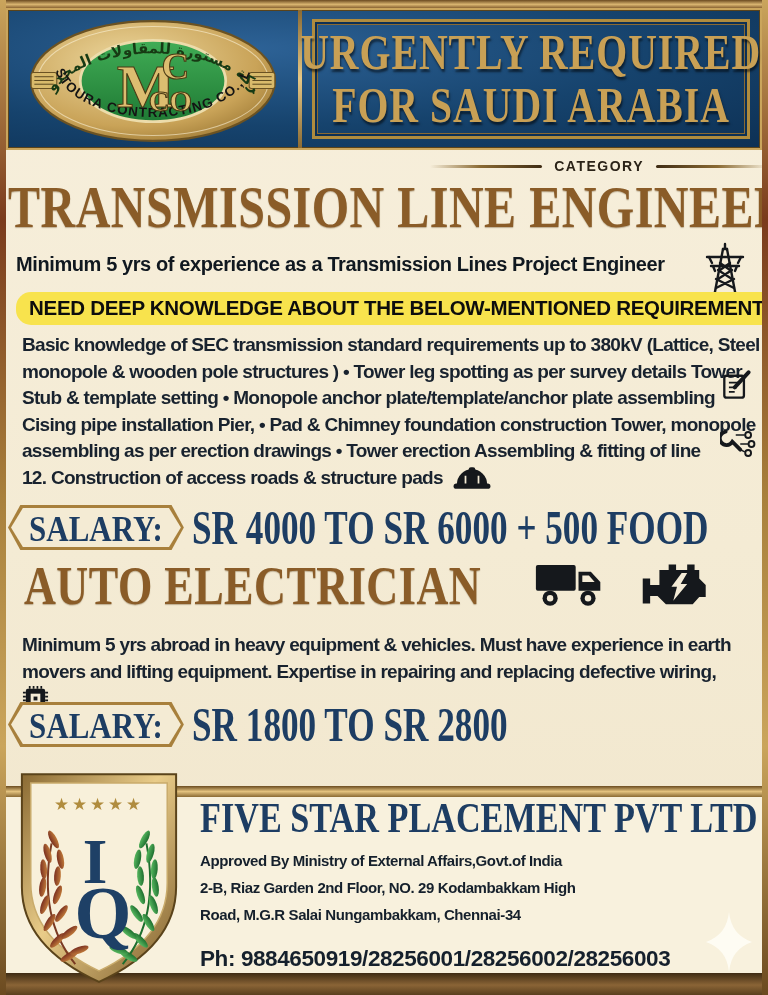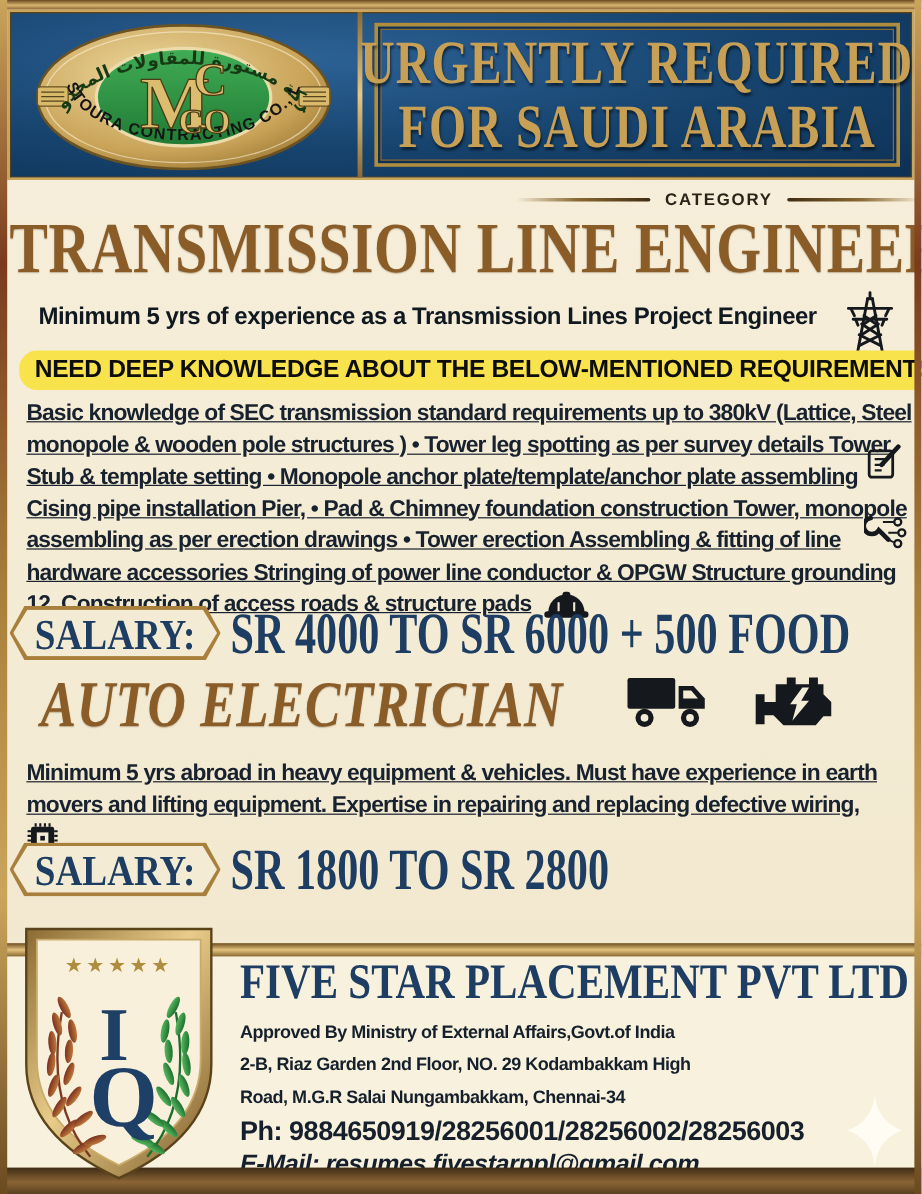--- a/index.html
+++ b/index.html
@@ -32,62 +32,62 @@
     align-items:center;justify-content:flex-end;gap:12px;}
   .cat-line{height:3px;width:112px;border-radius:2px;}
   .cat-line.l{background:linear-gradient(90deg,transparent,#8a6a33 45%,#3f2c14);}
   .cat-line.r{background:linear-gradient(270deg,transparent,#8a6a33 45%,#3f2c14);}
   .cat-label{font-size:14px;font-weight:bold;color:#2b2318;letter-spacing:1.5px;}
   
   .job1-title{position:absolute;left:0;top:182px;width:100%;text-align:center;white-space:nowrap;}
   .job1-title span{display:inline-block;font-family:"Liberation Serif",serif;font-weight:bold;
     font-size:49px;color:#8a5c28;letter-spacing:0.5px;transform:scale(0.98,1.22);
     transform-origin:center;line-height:1;text-shadow:0 1px 1px rgba(90,60,20,.35);}
-  .exp-row{position:absolute;left:32px;top:253px;width:660px;font-size:20px;font-weight:bold;
+  .exp-row{position:absolute;left:16px;top:253px;width:660px;font-size:20px;font-weight:bold;
     color:#101820;letter-spacing:-0.4px;}
   .icon-tower{position:absolute;right:18px;top:242px;}
   .highlight{position:absolute;left:16px;top:292px;background:#f8e34d;border-radius:15px;
     padding:4px 13px 5px;font-size:20.5px;font-weight:bold;color:#0d0d0d;letter-spacing:-0.3px;
     white-space:nowrap;}
   .req-par{position:absolute;left:22px;top:332px;width:724px;}
   .req-line{font-size:19px;font-weight:bold;color:#18222e;letter-spacing:-0.7px;
-    line-height:26.5px;white-space:nowrap;display:flex;align-items:center;gap:9px;text-decoration:underline;}
+    line-height:26.5px;white-space:nowrap;display:flex;align-items:center;gap:9px;}
   .icon-plan{position:absolute;right:16px;top:370px;}
   .icon-fitting{position:absolute;right:12px;top:428px;}
   
   .salary-row{position:absolute;left:8px;display:flex;align-items:center;gap:8px;}
   .salary1{top:505px;} .salary2{top:702px;}
   .salary-badge{clip-path:polygon(7% 0,93% 0,100% 50%,93% 100%,7% 100%,0 50%);
     background:#a8803c;padding:3px;display:inline-block;}
   .salary-badge-inner{clip-path:polygon(7% 0,93% 0,100% 50%,93% 100%,7% 100%,0 50%);
     background:#f4ebd4;padding:5px 18px 3px;}
   .salary-badge-inner span{display:inline-block;font-family:"Liberation Serif",serif;
     font-weight:bold;font-size:31px;color:#1d3d63;transform:scaleY(1.15);line-height:1;}
   .salary-value{display:inline-block;font-family:"Liberation Serif",serif;font-weight:bold;
     font-size:40px;color:#1d3d63;white-space:nowrap;transform:scale(0.88,1.22);
     transform-origin:left center;line-height:1;letter-spacing:0;}
   
-  .job2-row{position:absolute;left:34px;top:558px;display:flex;align-items:center;gap:34px;font-style:italic;}
+  .job2-row{position:absolute;left:24px;top:558px;display:flex;align-items:center;gap:34px;}
   .job2-title{display:inline-block;font-family:"Liberation Serif",serif;font-weight:bold;
     font-size:46px;color:#8a5c28;letter-spacing:0.5px;transform:scale(0.96,1.18);
     transform-origin:left center;line-height:1;white-space:nowrap;
     text-shadow:0 1px 1px rgba(90,60,20,.35);}
   .desc-par{position:absolute;left:22px;top:632px;width:724px;}
   
   .gold-bar{position:absolute;left:0;top:786px;width:768px;height:11px;z-index:2;
     background:linear-gradient(180deg,#6b4c1f,#e3c27e 50%,#8a6a33);}
   .bottom-bg{position:absolute;left:6px;right:6px;top:797px;height:176px;background:#f8f1dd;}
   .shield-wrap{position:absolute;left:12px;top:768px;z-index:6;}
   .agency{position:absolute;left:200px;top:799px;width:552px;z-index:3;}
   .agency-name{display:inline-block;font-family:"Liberation Serif",serif;font-weight:bold;
     font-size:36px;color:#1d3d63;transform:scale(0.95,1.15);transform-origin:left center;
     line-height:1.1;white-space:nowrap;}
   .agency-line{font-size:15px;font-weight:bold;color:#15202c;letter-spacing:-0.4px;
     line-height:27px;white-space:nowrap;}
-  .agency-phone{font-size:22.5px;line-height:29px;letter-spacing:-0.4px;}
+  .agency-phone{font-size:22.5px;line-height:29px;letter-spacing:-0.4px;margin-top:16px;}
   .agency-email{font-size:21px;line-height:28px;font-style:italic;}
   .sparkle{position:absolute;right:16px;top:912px;z-index:3;}
 </style>
 </head>
 <body>
 
 <div class="poster">
 
   <div class="edge-top"></div>
   <div class="edge-left"></div>
@@ -161,21 +161,20 @@
   </div>
 
   <div class="highlight">NEED DEEP KNOWLEDGE ABOUT THE BELOW-MENTIONED REQUIREMENTS</div>
 
   <div class="req-par">
     <div class="req-line">Basic knowledge of SEC transmission standard requirements up to 380kV (Lattice, Steel</div>
     <div class="req-line">monopole &amp; wooden pole structures ) • Tower leg spotting as per survey details Tower</div>
     <div class="req-line">Stub &amp; template setting • Monopole anchor plate/template/anchor plate assembling</div>
     <div class="req-line">Cising pipe installation Pier,  • Pad &amp; Chimney foundation construction Tower, monopole</div>
     <div class="req-line">assembling as per erection drawings • Tower erection Assembling &amp; fitting of line</div>
-    <div class="req-line">hardware accessories Stringing of power line conductor &amp; OPGW  Structure grounding</div>
     <div class="req-line">
       <span>12. Construction of access roads &amp; structure pads</span>
       <span>
         <svg viewBox="0 0 36 24" width="40" height="26" style="vertical-align:middle">
           <path d="M4,18 a14,14 0 0 1 28,0 Z" fill="#15181c"></path>
           <rect x="15" y="2" width="6" height="5" rx="2" fill="#15181c"></rect>
           <rect x="1" y="17" width="34" height="5" rx="2.5" fill="#15181c"></rect>
           <path d="M12,10 v7 M24,10 v7" stroke="#f4ebd6" stroke-width="1.6"></path>
         </svg>
       </span>

